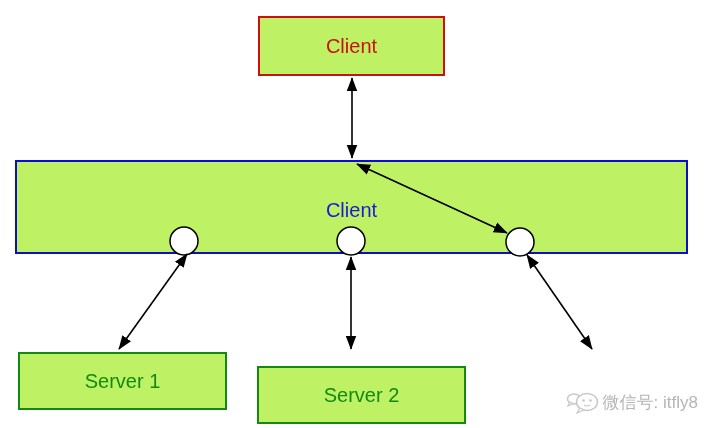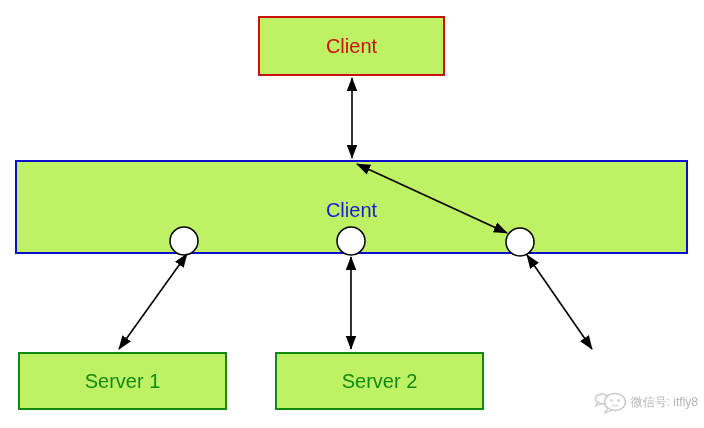--- a/index.html
+++ b/index.html
@@ -41,21 +41,21 @@
     margin-top: 37px;
     font-size: 20px;
     color: #1a1ad6;
   }
   .node.server {
     top: 352px; width: 209px; height: 58px;
     border: 2px solid #128a12;
     color: #128a12;
   }
   .node.server1 { left: 18px; }
-  .node.server2 { left: 275px; }
+  .node.server2 { left: 257px; margin-top: 14px; }
   .node.server3 { left: 498px; }
   .overlay {
     position: absolute;
     left: 0; top: 0;
     width: 704px;
     height: 428px;
     z-index: 2;
     pointer-events: none;
   }
   .edge {
@@ -70,21 +70,21 @@
   }
   .watermark {
     position: absolute;
     right: 6px;
     bottom: 13px;
     display: flex;
     align-items: center;
     gap: 3px;
     z-index: 3;
     color: #b5b5b5;
-    font-size: 12px;
+    font-size: 17px;
     text-shadow: -1px -1px 0 #ffffff, 1px -1px 0 #ffffff,
                  -1px 1px 0 #ffffff, 1px 1px 0 #ffffff;
     white-space: nowrap;
   }
   .wm-icon { opacity: 0.75; }
 </style>
 </head>
 <body>
 
 <div class="canvas">

